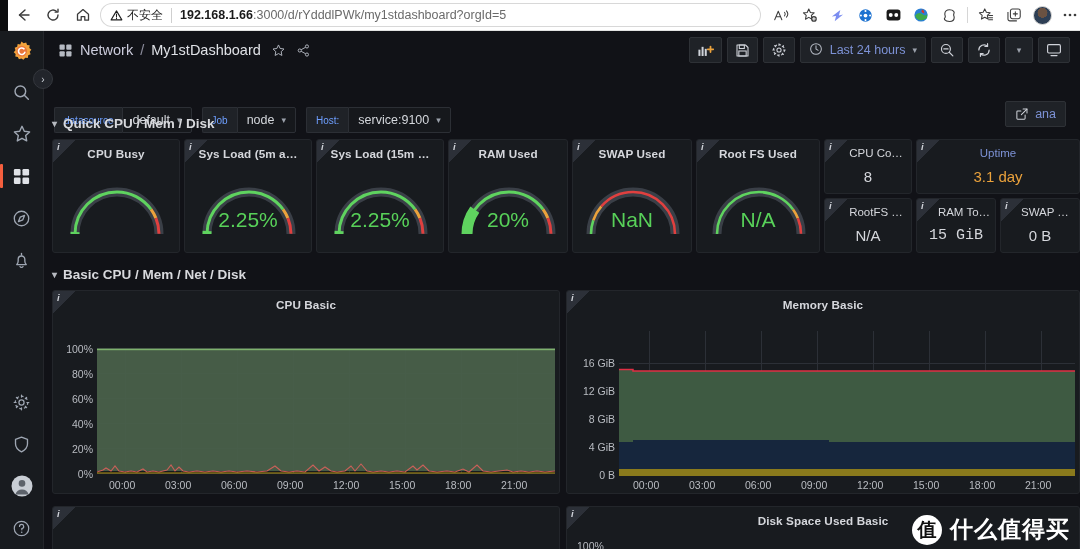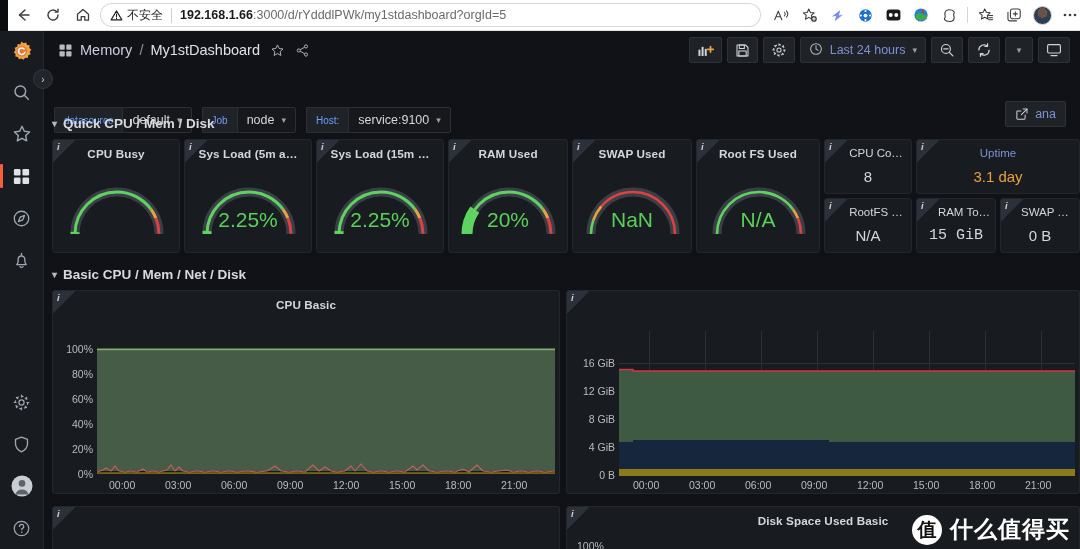--- a/index.html
+++ b/index.html
@@ -330,21 +330,21 @@
   <div class="g-header">
     <div class="brd">
       <span class="grid-ico">
         <svg width="15" height="15" viewBox="0 0 20 20" fill="#b6bac3">
           <rect x="2" y="2" width="7" height="7" rx="1.3"></rect>
             <rect x="11" y="2" width="7" height="7" rx="1.3"></rect>
           <rect x="2" y="11" width="7" height="7" rx="1.3"></rect>
             <rect x="11" y="11" width="7" height="7" rx="1.3"></rect>
         </svg>
       </span>
-      <span class="brd-gen">Memory</span>
+      <span class="brd-gen">Network</span>
       <span class="brd-sep">/</span>
       <span class="brd-dash">My1stDashboard</span>
       <span class="brd-act">
         <svg width="15" height="15" viewBox="0 0 20 20" fill="none" stroke="#b0b4bd" stroke-width="1.3">
           <path d="M10 2.6 L12.2 7.3 L17.3 8 L13.6 11.5 L14.5 16.6 L10 14.1 L5.5 16.6 L6.4 11.5 L2.7 8 L7.8 7.3 Z" stroke-linejoin="round"></path>
         </svg>
       </span>
       <span class="brd-act">
         <svg width="15" height="15" viewBox="0 0 20 20" fill="none" stroke="#b0b4bd" stroke-width="1.3">
           <circle cx="14.6" cy="4.6" r="2.1"></circle>
@@ -614,20 +614,21 @@
       <div class="xlab" style="left:280px; top:166px;">12:00</div>
       <div class="xlab" style="left:336px; top:166px;">15:00</div>
       <div class="xlab" style="left:392px; top:166px;">18:00</div>
       <div class="xlab" style="left:448px; top:166px;">21:00</div>
 
     </div>
   </div>
 
   <div class="panel" style="left:566px; top:259px; width:514px; height:204px;">
     <div class="pinfo">i</div>
+    <div class="ptitle">Memory Basic</div>
     <div class="gbody">
       <div class="ylab" style="left:0; width:48px; top:44px;">16 GiB</div>
       <div class="ylab" style="left:0; width:48px; top:72px;">12 GiB</div>
       <div class="ylab" style="left:0; width:48px; top:100px;">8 GiB</div>
       <div class="ylab" style="left:0; width:48px; top:128px;">4 GiB</div>
       <div class="ylab" style="left:0; width:48px; top:156px;">0 B</div>
 
       <svg class="plotarea" style="left:52px; top:18px;" width="456" height="148" viewBox="0 0 456 148">
         <g stroke="#2c3037" stroke-width="1">
           <line x1="0" y1="32.5" x2="456" y2="32.5"></line>

